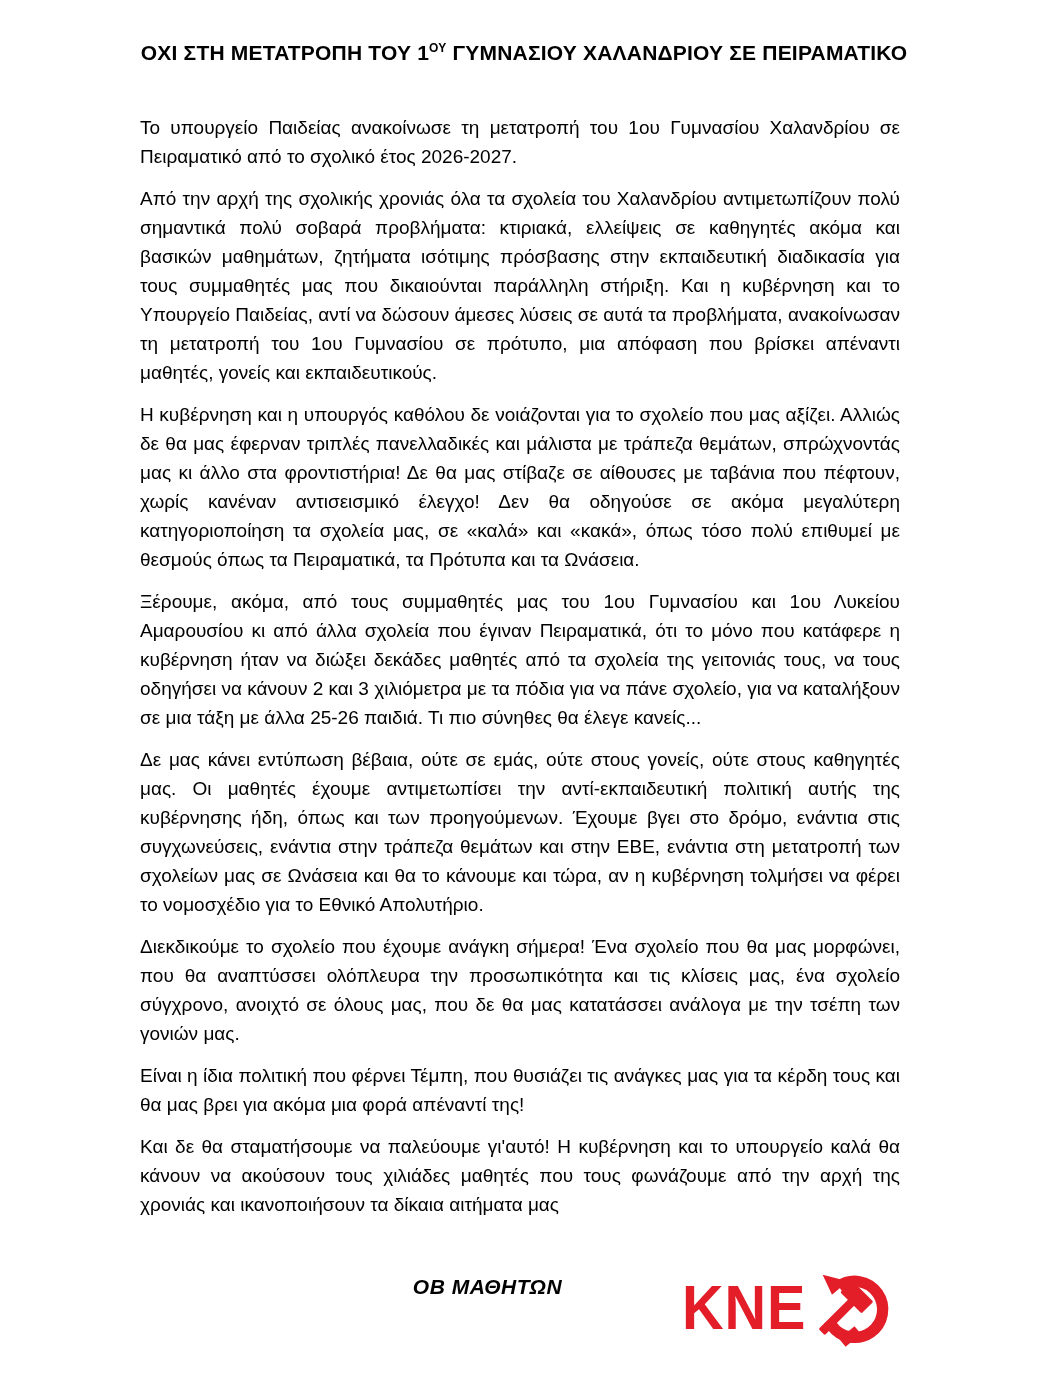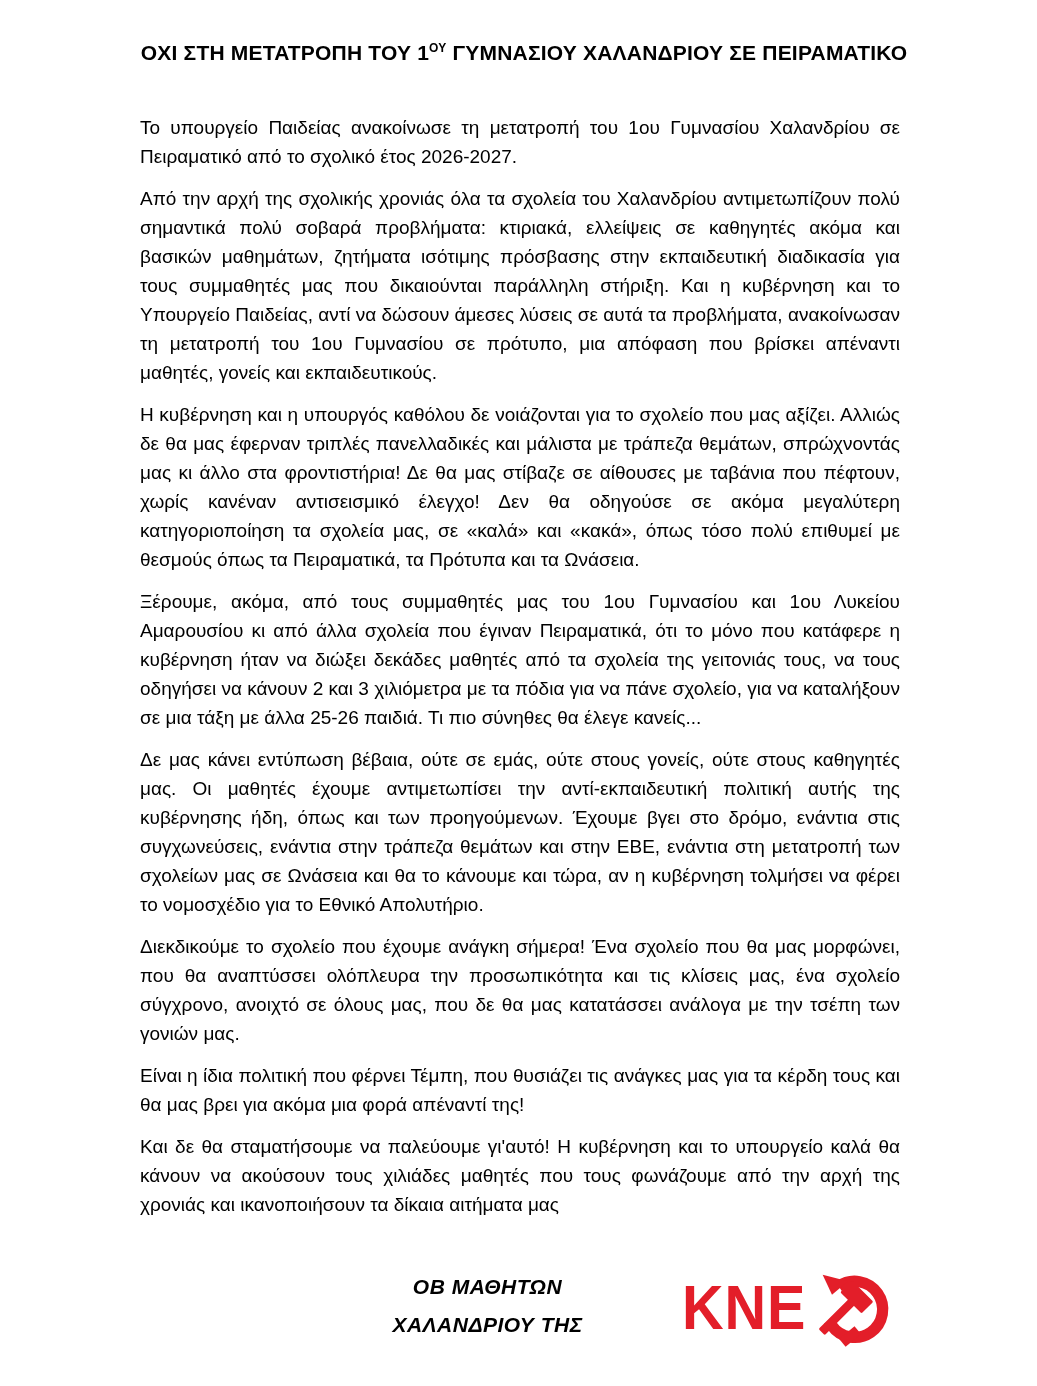--- a/index.html
+++ b/index.html
@@ -88,21 +88,20 @@
       <p><span>Διεκδικούμε το σχολείο που έχουμε ανάγκη σήμερα! Ένα σχολείο που θα μας μορφώνει, που θα αναπτύσσει ολόπλευρα την προσωπικότητα και τις κλίσεις μας, ένα σχολείο σύγχρονο, ανοιχτό σε όλους μας, που δε θα μας κατατάσσει ανάλογα με την τσέπη των γονιών μας.</span></p>
       <p><span class="b">Είναι η ίδια πολιτική που φέρνει Τέμπη, που θυσιάζει τις ανάγκες μας για τα κέρδη τους και θα μας βρει για ακόμα μια φορά απέναντί της!</span></p>
       <p><span class="b">Και δε θα σταματήσουμε να παλεύουμε γι'αυτό! Η κυβέρνηση και το υπουργείο καλά θα κάνουν να ακούσουν τους χιλιάδες μαθητές που τους φωνάζουμε από την αρχή της χρονιάς και ικανοποιήσουν τα δίκαια αιτήματα μας</span></p>
     </div>
 
 </div>
 
 <div class="footer">
   <div class="org-sign">
     <div>ΟΒ ΜΑΘΗΤΩΝ</div>
-    <div>ΧΑΛΑΝΔΡΙΟΥ ΤΗΣ</div>
   </div>
   <div class="kne-logo">
     <span class="kne-wordmark" style="color: rgb(227, 30, 41);">KNE</span>
     <svg class="kne-emblem-svg" width="80" height="80" viewBox="0 0 120 120" aria-hidden="true">
       <g fill="#e31e29">
 
         <circle cx="64" cy="62" r="42" fill="none" stroke="#e31e29" stroke-width="17" stroke-dasharray="205 59" transform="rotate(-125 64 62)"></circle>
 
         <path d="M30 40 L16 10 L54 20 Z"></path>
 

